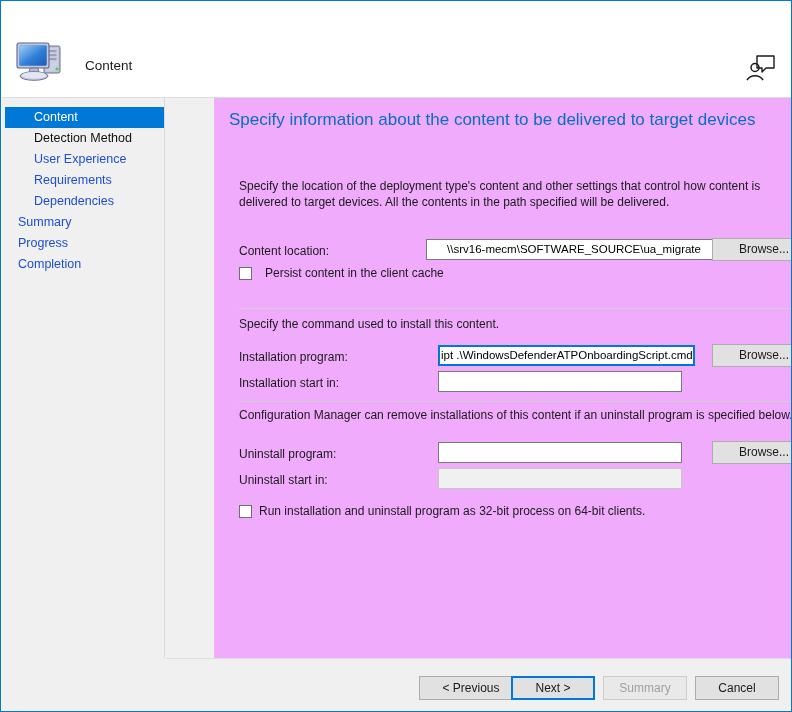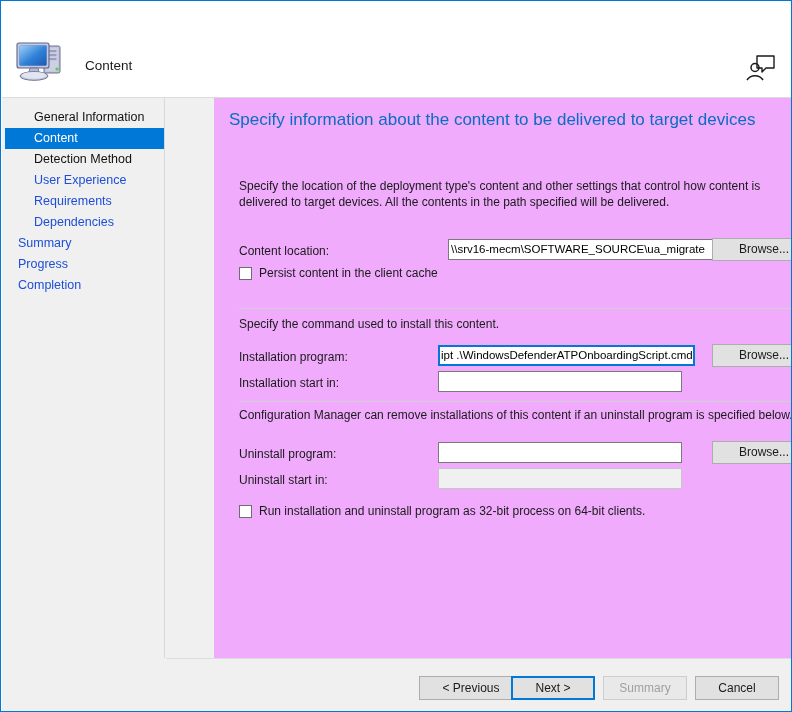--- a/index.html
+++ b/index.html
@@ -307,41 +307,40 @@
         <path d="M14 6 h17 v12 h-8 l-4 4 v-4 h-5 z" fill="none" stroke="#1a1a1a" stroke-width="1.4" stroke-linejoin="round"></path>
         <circle cx="12" cy="17.5" r="4" fill="none" stroke="#1a1a1a" stroke-width="1.5"></circle>
         <path d="M4 30 a9 8 0 0 1 16 0" fill="none" stroke="#1a1a1a" stroke-width="1.5"></path>
       </svg>
     </div>
   </div>
 
   <div class="body-area">
 
     <div class="sidebar">
-      <div class="nav-item lvl1 strong">General Information</div>
       <div class="nav-item selected">Content</div>
       <div class="nav-item lvl1 strong">Detection Method</div>
       <div class="nav-item lvl1 dim">User Experience</div>
       <div class="nav-item lvl1 dim">Requirements</div>
       <div class="nav-item lvl1 dim">Dependencies</div>
       <div class="nav-item lvl0 dim">Summary</div>
       <div class="nav-item lvl0 dim">Progress</div>
       <div class="nav-item lvl0 dim">Completion</div>
     </div>
 
     <div class="content-pane">
 
       <div class="page-heading">Specify information about the content to be delivered to target devices</div>
       <div class="page-desc">Specify the location of the deployment type's content and other settings that control how content is delivered to target devices. All the contents in the path specified will be delivered.</div>
 
       <div class="row-label" style="left:25px; top:146px;">Content location:</div>
-      <div class="textbox" style="left:234px; top:141px; width:296px;">\\srv16-mecm\SOFTWARE_SOURCE\ua_migrate</div>
+      <div class="textbox" style="left:212px; top:141px; width:296px;text-align:center;">\\srv16-mecm\SOFTWARE_SOURCE\ua_migrate</div>
       <div class="btn" style="left:498px; top:140px; width:104px;">Browse...</div>
 
-      <div class="checkbox-row" style="left:25px; top:168px;">
+      <div class="checkbox-row" style="left:25px; top:168px;gap:6px;">
         <span class="cb-box"></span>
         <span class="cb-label">Persist content in the client cache</span>
       </div>
 
       <div class="hr" style="top:210px;"></div>
 
       <div class="row-label" style="left:25px; top:219px;">Specify the command used to install this content.</div>
 
       <div class="row-label" style="left:25px; top:252px;">Installation program:</div>
       <div class="textbox focused" style="left:224px; top:247px; width:257px;"><span>ipt .\WindowsDefenderATPOnboardingScript.cmd</span><span class="caret"></span></div>

